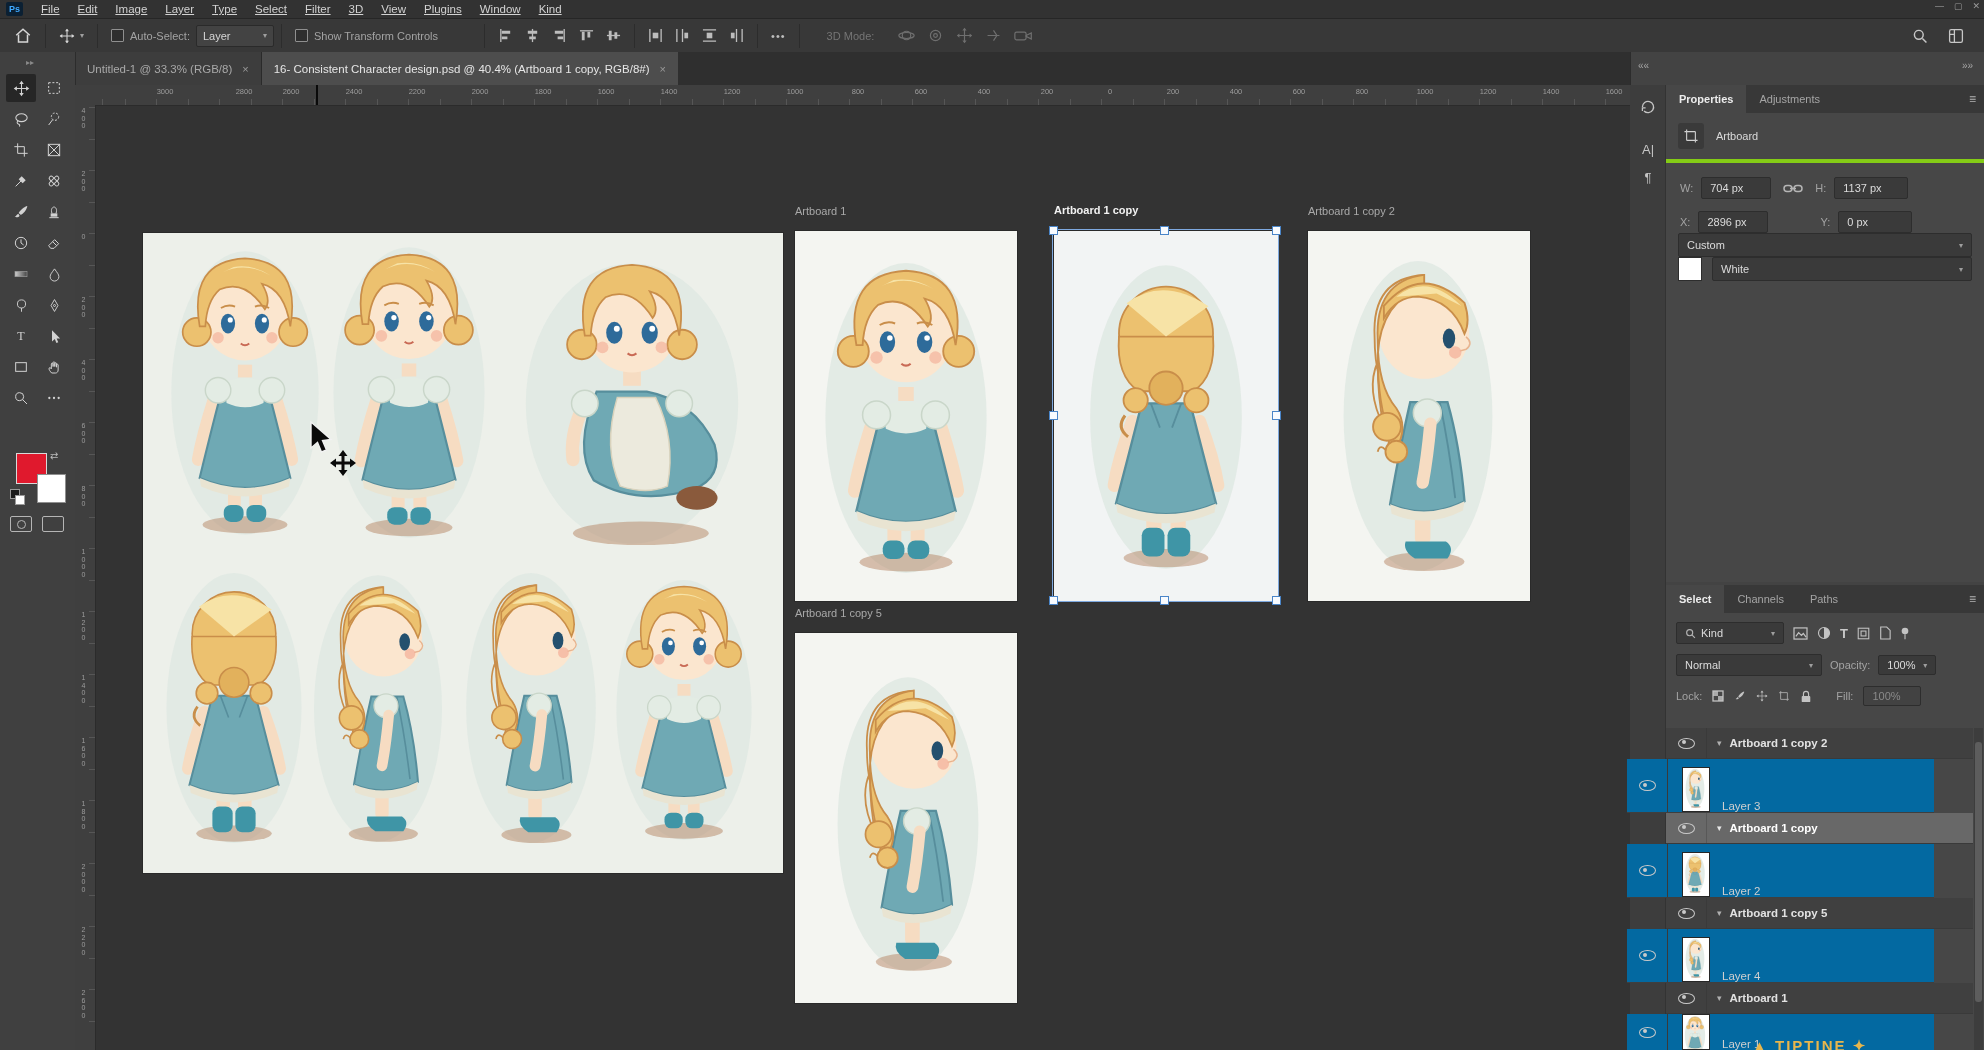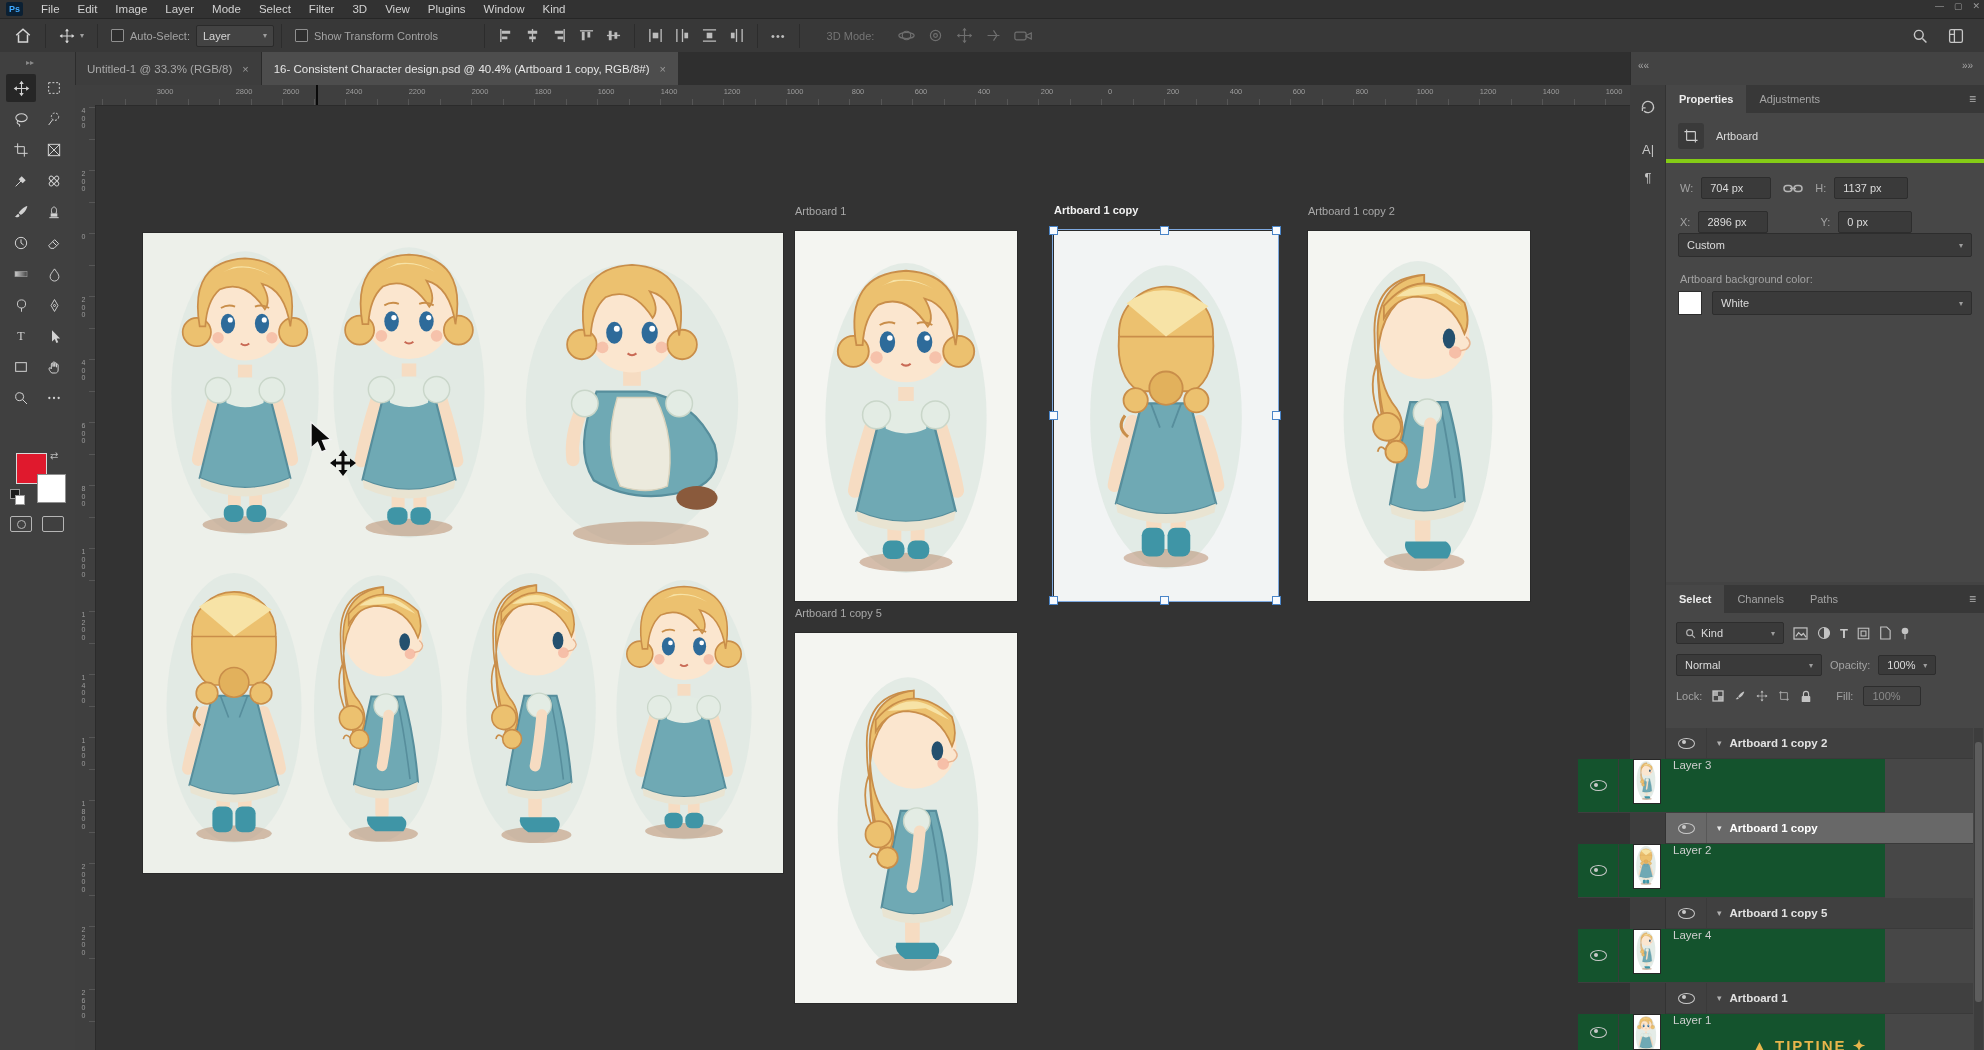--- a/index.html
+++ b/index.html
@@ -4,21 +4,21 @@
 <style>
   html,body{margin:0;padding:0;background:#222;}
   body{width:1984px;height:1050px;position:relative;overflow:hidden;
        font-family:"Liberation Sans",sans-serif;color:#cfcfcf;font-size:11px;
        -webkit-font-smoothing:antialiased;}
   .abs{position:absolute;}
   .r{display:flex;align-items:center;}
   
   #menubar{left:0;top:0;width:1984px;height:18px;background:#323232;border-bottom:1px solid #262626;display:flex;align-items:center;gap:0;}
   #menubar .logo{width:17px;height:14px;background:#0b2033;color:#3fa9ff;font-weight:bold;font-size:9px;display:flex;align-items:center;justify-content:center;margin:0 9px 0 6px;border-radius:2px;}
-  #menubar .mi{padding:0 9px;color:#d2d2d2;font-size:11.5px;height:18px;display:flex;align-items:center;cursor:default;}
+  #menubar .mi{padding:0 9px;color:#d2d2d2;font-size:11.5px;height:18px;display:flex;align-items:center;cursor:default;text-decoration:underline;}
   #winctl{right:4px;top:1px;display:flex;gap:10px;color:#9a9a9a;font-size:9px;}
   
   #options{left:0;top:19px;width:1984px;height:33px;background:#383838;border-bottom:1px solid #2a2a2a;display:flex;align-items:center;}
   .sep{width:1px;height:24px;background:#2c2c2c;margin:0 7px;}
   .obtn{display:flex;align-items:center;justify-content:flex-end;height:26px;padding:0 6px;}
   .chk{width:11px;height:11px;border:1px solid #8f8f8f;background:#2e2e2e;margin-right:6px;border-radius:1px;}
   .dd{background:#434343;border:1px solid #2a2a2a;border-radius:2px;height:20px;display:flex;align-items:center;padding:0 6px;gap:14px;color:#d6d6d6;}
   .car{color:#9e9e9e;font-size:8px;}
   .dim{color:#757575;}
   .icn svg{display:block;}
@@ -59,21 +59,21 @@
   .ptabs{height:28px;background:#383838;display:flex;align-items:flex-end;}
   .ptab{height:28px;display:flex;align-items:center;padding:0 13px;color:#a5a5a5;}
   .ptab.on{background:#474747;color:#ececec;font-weight:bold;}
   .pmenu{position:absolute;right:8px;top:7px;color:#b5b5b5;font-size:12px;letter-spacing:0;}
   .lab{color:#a3a3a3;}
   .field{background:#3a3a3a;border:1px solid #2d2d2d;border-radius:2px;height:20px;display:flex;align-items:center;padding:0 8px;color:#dcdcdc;}
   .ddf{background:#3a3a3a;border:1px solid #2d2d2d;border-radius:2px;height:22px;display:flex;align-items:center;padding:0 8px;color:#dcdcdc;justify-content:space-between;}
   
   .lrow-h{position:absolute;left:1666px;width:307px;height:30px;background:#404040;border-bottom:1px solid #3a3a3a;display:flex;align-items:center;}
   .lrow-h.sel{background:#686868;}
-  .lrow{position:absolute;left:1578px;width:307px;height:53px;background:#14532d;border-bottom:1px solid #3f3f3f;display:flex;align-items:flex-start;}
+  .lrow{position:absolute;left:1627px;width:307px;height:53px;background:#0369a1;border-bottom:1px solid #3f3f3f;display:flex;align-items:flex-end;}
   .eyec{width:40px;display:flex;justify-content:center;border-right:1px solid #3a3a3a;align-self:stretch;align-items:center;}
   .eye{width:15px;height:9px;border:1.4px solid #c9c9c9;border-radius:50%;position:relative;}
   .eye::after{content:"";position:absolute;width:4px;height:4px;border-radius:50%;background:#c9c9c9;left:3.8px;top:1.6px;}
   .chev{color:#b0b0b0;font-size:9px;margin:0 8px 0 10px;}
   .gname{color:#e2e2e2;font-weight:bold;font-size:11.5px;}
   .thumb{width:26px;height:43px;background:#fff;border:1px solid #272727;margin:0 12px 0 14px;overflow:hidden;}
   .lname{color:#cfcfcf;font-size:11.5px;}
   .mini svg{display:block;stroke:#c3c3c3;fill:none;stroke-width:1.3;}
   .mini .f{fill:#c3c3c3;stroke:none;}
   #scrollbar{left:1974px;top:728px;width:9px;height:322px;background:#3d3d3d;}
@@ -188,21 +188,21 @@
     </symbol>
   </defs>
 </svg>
 
 <div id="menubar" class="abs">
   <div class="logo">Ps</div>
   <div class="mi">File</div>
   <div class="mi">Edit</div>
   <div class="mi">Image</div>
   <div class="mi">Layer</div>
-  <div class="mi">Mode</div>
+  <div class="mi">Type</div>
   <div class="mi">Select</div>
   <div class="mi">Filter</div>
   <div class="mi">3D</div>
   <div class="mi">View</div>
   <div class="mi">Plugins</div>
   <div class="mi">Window</div>
   <div class="mi">Kind</div>
 </div>
 <div id="winctl" class="abs">
   <span>—</span>
@@ -661,21 +661,20 @@
     <span style="width:36px"></span>
     <span class="lab">Y:</span>
     <div class="field" style="width:56px">
         <span>0 px</span>
       </div>
   </div>
   <div class="ddf" style="margin:0 12px">
     <span>Custom</span>
       <span class="car">▾</span>
   </div>
-  <div class="lab" style="padding:16px 14px 6px">Artboard background color:</div>
   <div class="r" style="padding:0 12px;gap:10px">
     <div style="width:22px;height:22px;background:#ffffff;border:1px solid #2d2d2d"></div>
     <div class="ddf" style="flex:1">
       <span>White</span>
         <span class="car">▾</span>
     </div>
   </div>
 </div>
 
 <div class="panel" style="top:585px;height:465px">

